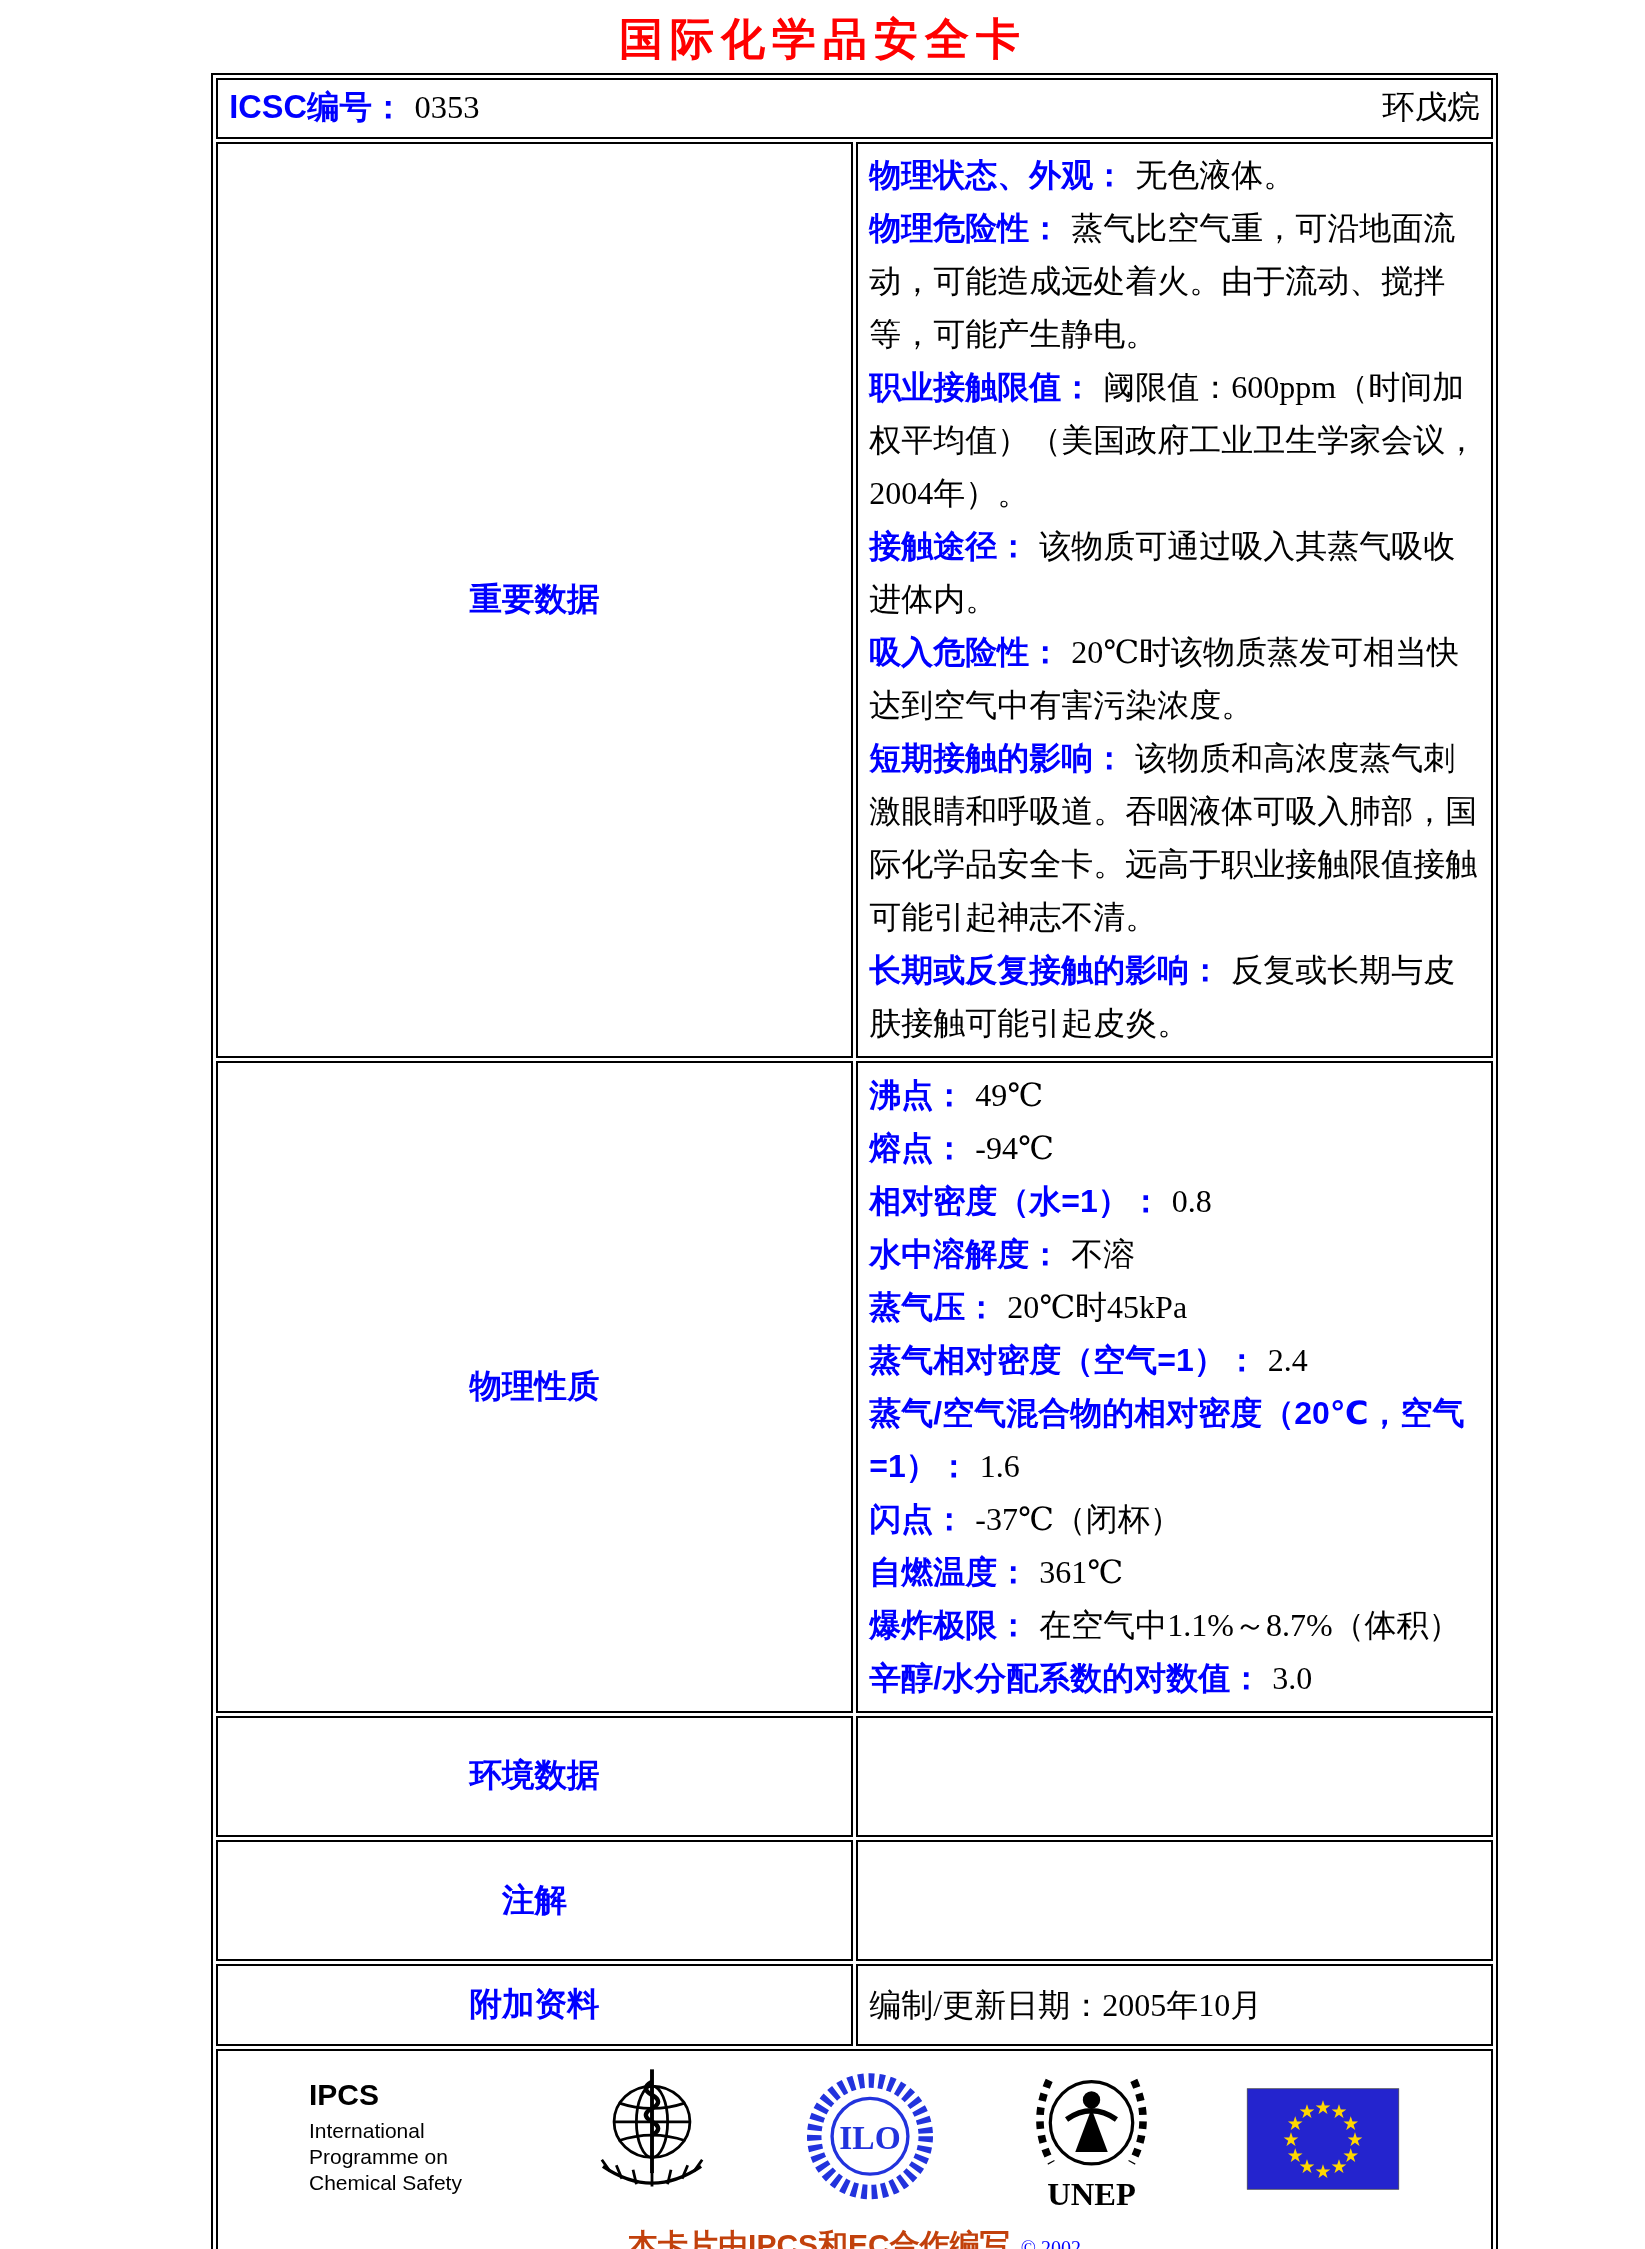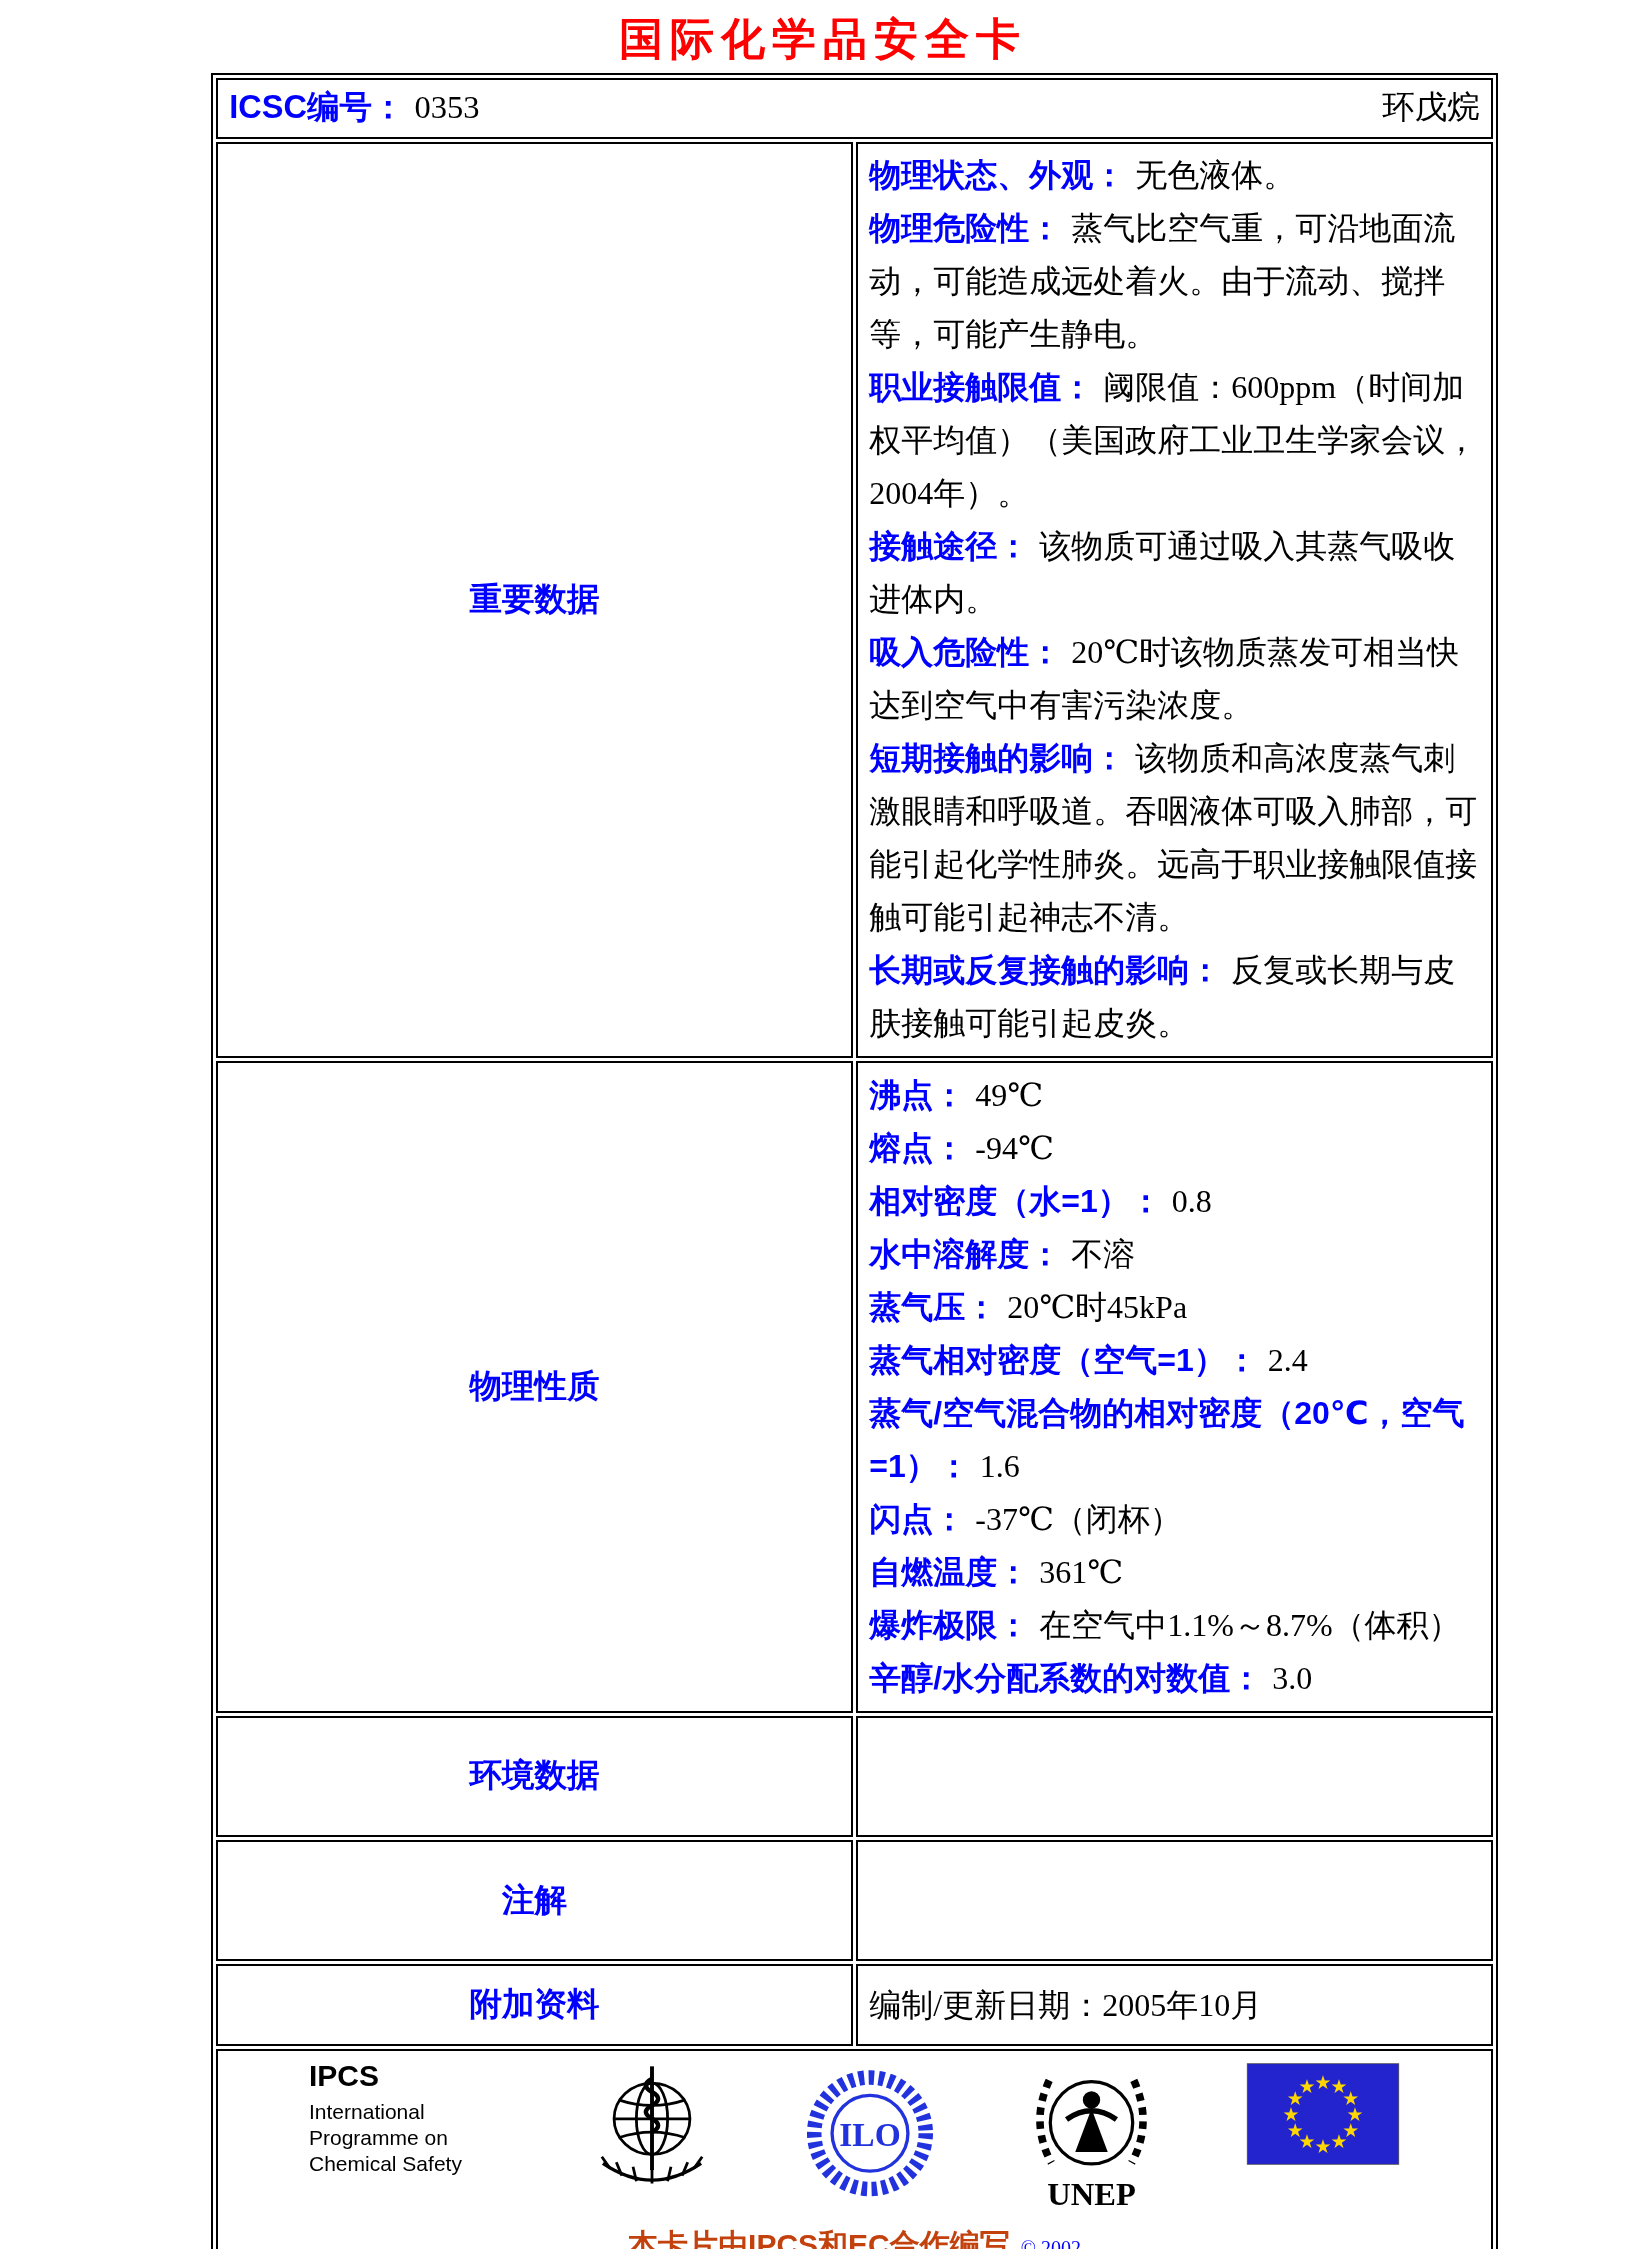--- a/index.html
+++ b/index.html
@@ -44,21 +44,21 @@
   }
   td.content{
     padding:5.7px 11.3px;
     font-size:32px;line-height:53px;
     vertical-align:middle;
   }
   td.content p{margin:0;}
   td.empty-content{height:106px;}
   td.additional-content{height:45px;}
   td.logos-cell{padding:11.3px 7px 10px 7px;}
-  .logos-flex{display:flex;align-items:flex-start;justify-content:space-evenly;}
+  .logos-flex{display:flex;align-items:center;justify-content:space-evenly;}
   .ipcs-block{
     width:192px;
     font-family:"Liberation Sans","DejaVu Sans",sans-serif;
     font-size:21px;line-height:26px;color:#000;
   }
   .ipcs-acronym{font-size:30px;font-weight:bold;margin-bottom:10px;}
   .caption-line{
     margin-top:10px;text-align:center;
     font-size:30px;
   }
@@ -91,21 +91,21 @@
     </tr>
 
     <tr>
       <td class="side">重要数据</td>
       <td class="content">
         <p><span class="blue-label">物理状态、外观：</span><span>无色液体。</span></p>
         <p><span class="blue-label">物理危险性：</span><span>蒸气比空气重，可沿地面流动，可能造成远处着火。由于流动、搅拌等，可能产生静电。</span></p>
         <p><span class="blue-label">职业接触限值：</span><span>阈限值：600ppm（时间加权平均值）（美国政府工业卫生学家会议，2004年）。</span></p>
         <p><span class="blue-label">接触途径：</span><span>该物质可通过吸入其蒸气吸收进体内。</span></p>
         <p><span class="blue-label">吸入危险性：</span><span>20℃时该物质蒸发可相当快达到空气中有害污染浓度。</span></p>
-        <p><span class="blue-label">短期接触的影响：</span><span>该物质和高浓度蒸气刺激眼睛和呼吸道。吞咽液体可吸入肺部，可能引起化学性肺炎。远高于职业接触限值接触可能引起神志不清。</span></p>
+        <p><span class="blue-label">短期接触的影响：</span><span>该物质和高浓度蒸气刺激眼睛和呼吸道。吞咽液体可吸入肺部，国际化学品安全卡。远高于职业接触限值接触可能引起神志不清。</span></p>
         <p><span class="blue-label">长期或反复接触的影响：</span><span>反复或长期与皮肤接触可能引起皮炎。</span></p>
       </td>
     </tr>
 
     <tr>
       <td class="side">物理性质</td>
       <td class="content">
         <p><span class="blue-label">沸点：</span><span>49℃</span></p>
         <p><span class="blue-label">熔点：</span><span>-94℃</span></p>
         <p><span class="blue-label">相对密度（水=1）：</span><span>0.8</span></p>

